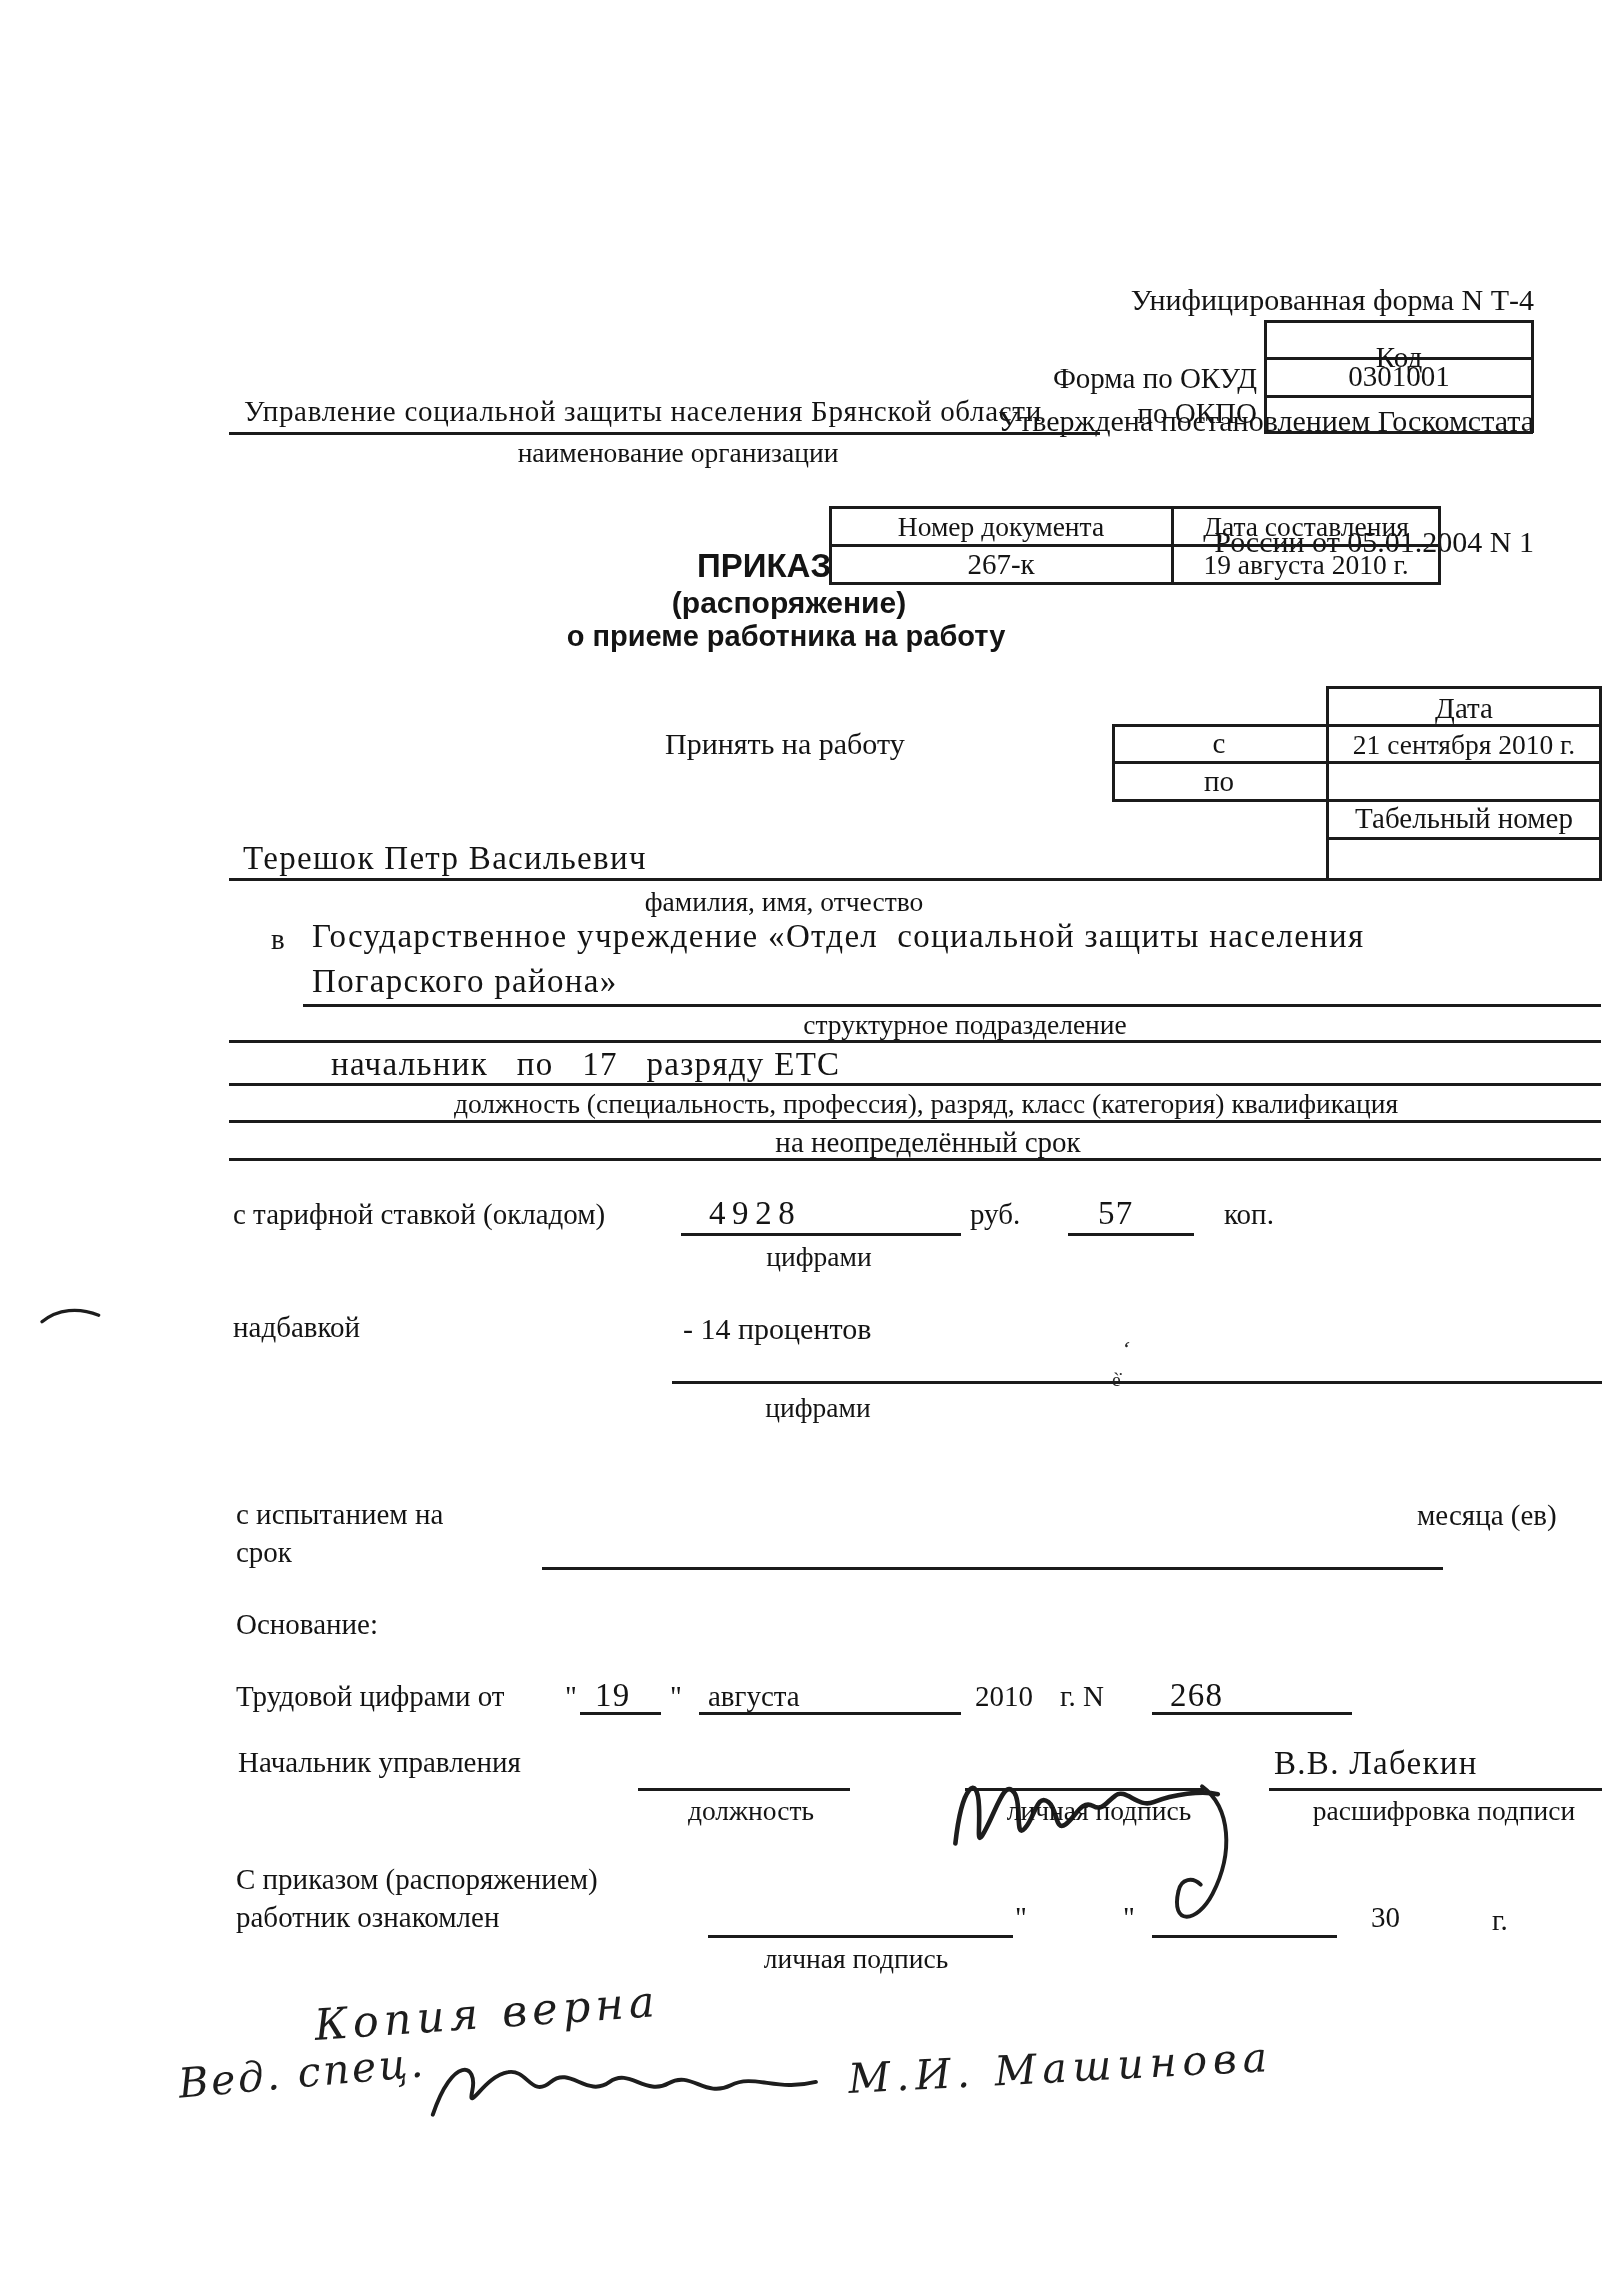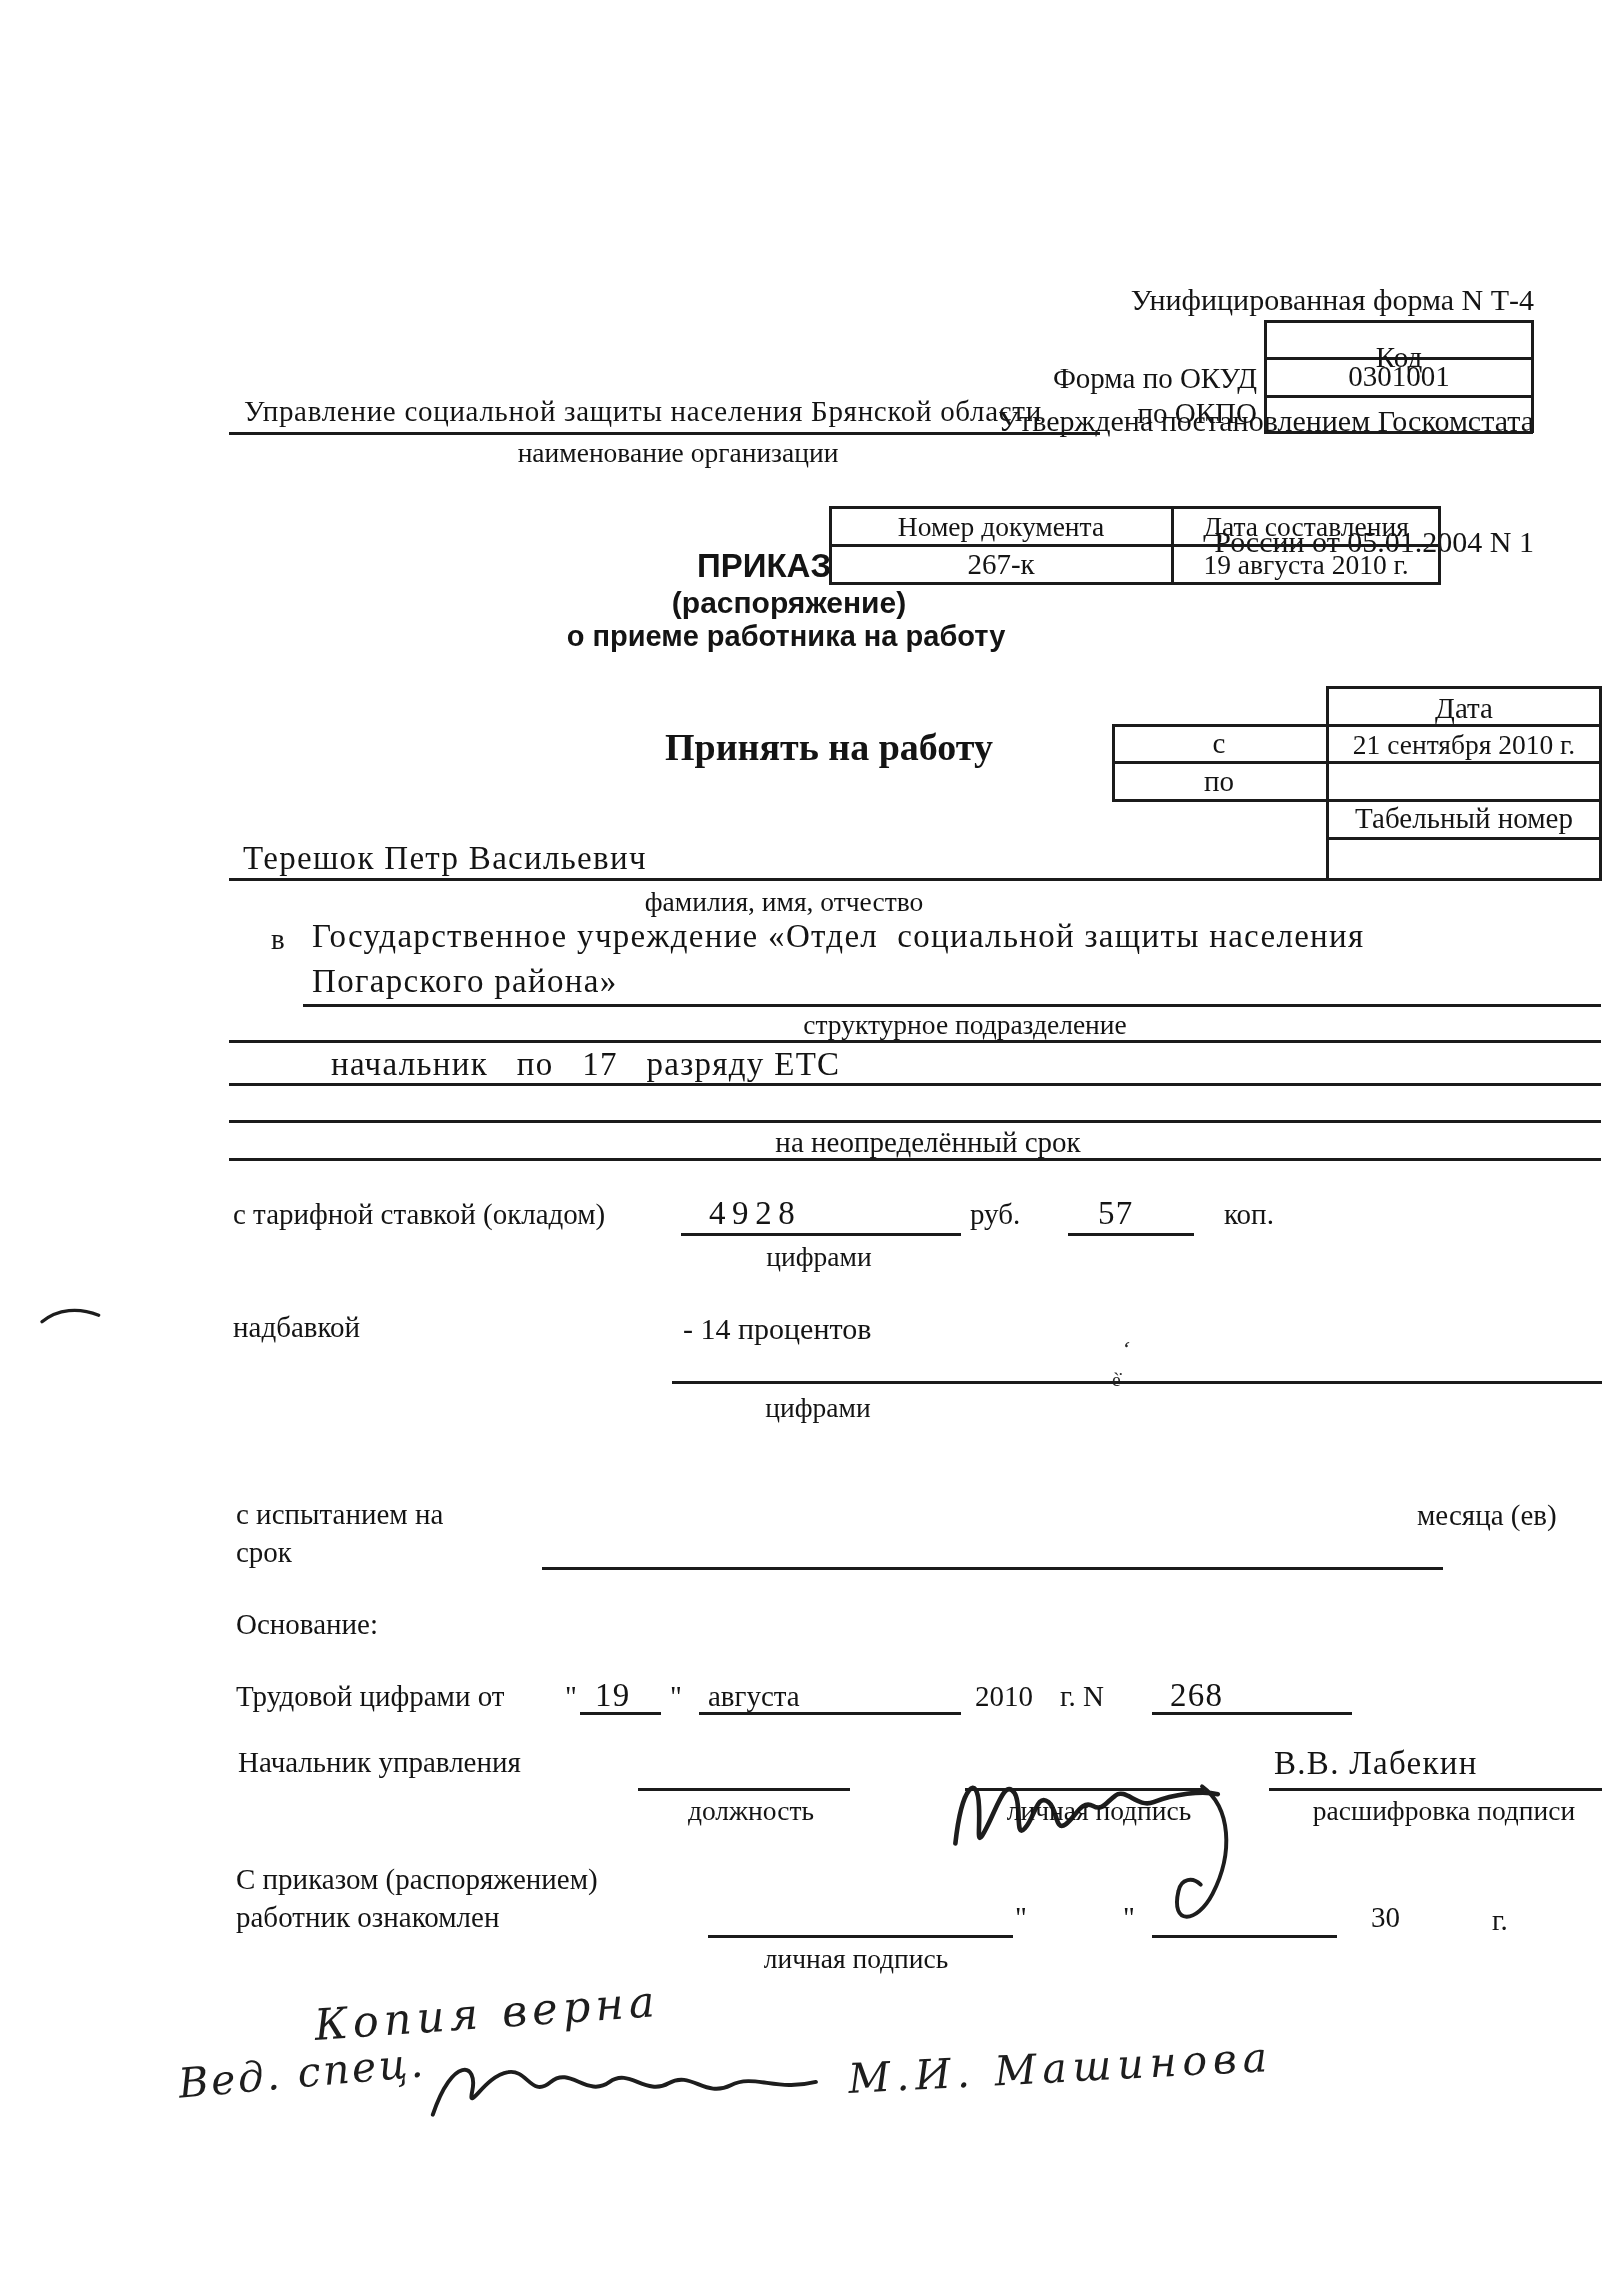--- a/index.html
+++ b/index.html
@@ -9,21 +9,21 @@
     background: #ffffff; overflow: hidden;
     font-family: "Liberation Serif", serif; color: #141414;
   }
   .t  { position: absolute; white-space: pre; font-size: 29px; line-height: 1.1; }
   .cap { font-size: 27.5px; }
   .fill { font-size: 33px; letter-spacing: 1.3px; text-align: center; }
   .num { letter-spacing: 6.6px; }
   .bs { font-family: "Liberation Sans", sans-serif; font-weight: 700; font-size: 30px; }
   .bs-title { font-size: 33px; }
   .bs-sub { font-size: 29px; }
-  .bserif { font-weight: 700; font-size: 38px; }
+  .bserif { font-weight: 400; font-size: 30px; }
   .ctr { transform: translateX(-50%); }
   .hdrblock { position: absolute; left: 786px; top: 200px; width: 748px;
               text-align: right; font-size: 30px; line-height: 1.34; white-space: pre; }
   .ln  { position: absolute; height: 2.6px; background: #1b1b1b; }
   .vln { position: absolute; width: 2.6px; background: #1b1b1b; }
   .hw { position: absolute; font-family: "DejaVu Serif", serif; font-style: italic;
         color: #1d1d1d; white-space: pre; }
   .sig-svg { position: absolute; }
   .sig-svg path { fill: none; stroke: #1d1d1d; stroke-linecap: round; stroke-linejoin: round; }
   .artifact { position: absolute; color: #2a2a2a; }
@@ -92,20 +92,21 @@
 
   <span class="t" style="left:271px;top:924px">в</span>
   <span class="t fill" style="left:312px;top:918px">Государственное учреждение «Отдел  социальной защиты населения</span>
   <span class="t fill" style="left:312px;top:963px">Погарского района»</span>
   <div class="ln" style="left:303px;top:1004px;width:1298px"></div>
   <span class="t cap ctr" style="left:965px;top:1010px">структурное подразделение</span>
 
   <div class="ln" style="left:229px;top:1040px;width:1372px"></div>
   <span class="t fill" style="left:331px;top:1046px">начальник   по   17   разряду ЕТС</span>
   <div class="ln" style="left:229px;top:1083px;width:1372px"></div>
+  <span class="t cap ctr" style="left:926px;top:1089px">должность (специальность, профессия), разряд, класс (категория) квалификация</span>
   <div class="ln" style="left:229px;top:1120px;width:1372px"></div>
 
   <span class="t ctr" style="left:928px;top:1127px">на неопределённый срок</span>
   <div class="ln" style="left:229px;top:1158px;width:1372px"></div>
 
   <span class="t" style="left:233px;top:1199px">с тарифной ставкой (окладом)</span>
   <span class="t fill num" style="left:709px;top:1195px">4928</span>
   <div class="ln" style="left:681px;top:1233px;width:280px"></div>
   <span class="t" style="left:970px;top:1199px">руб.</span>
   <span class="t fill" style="left:1098px;top:1195px">57</span>

